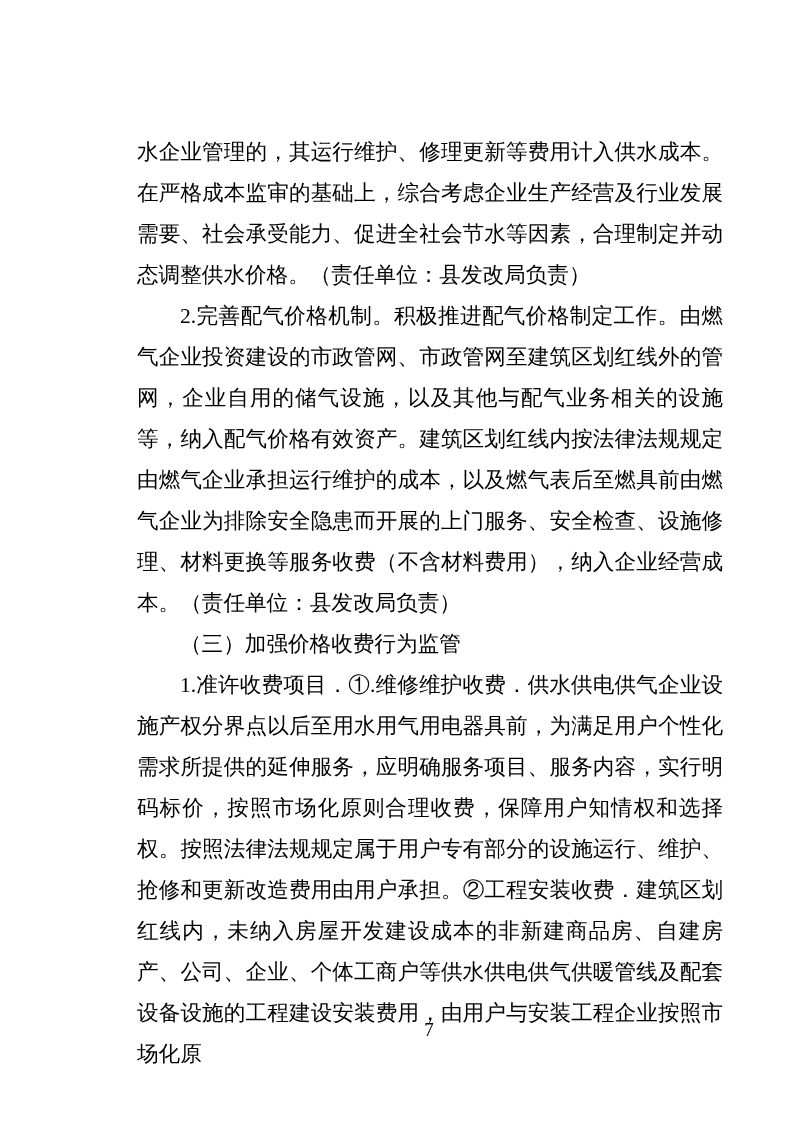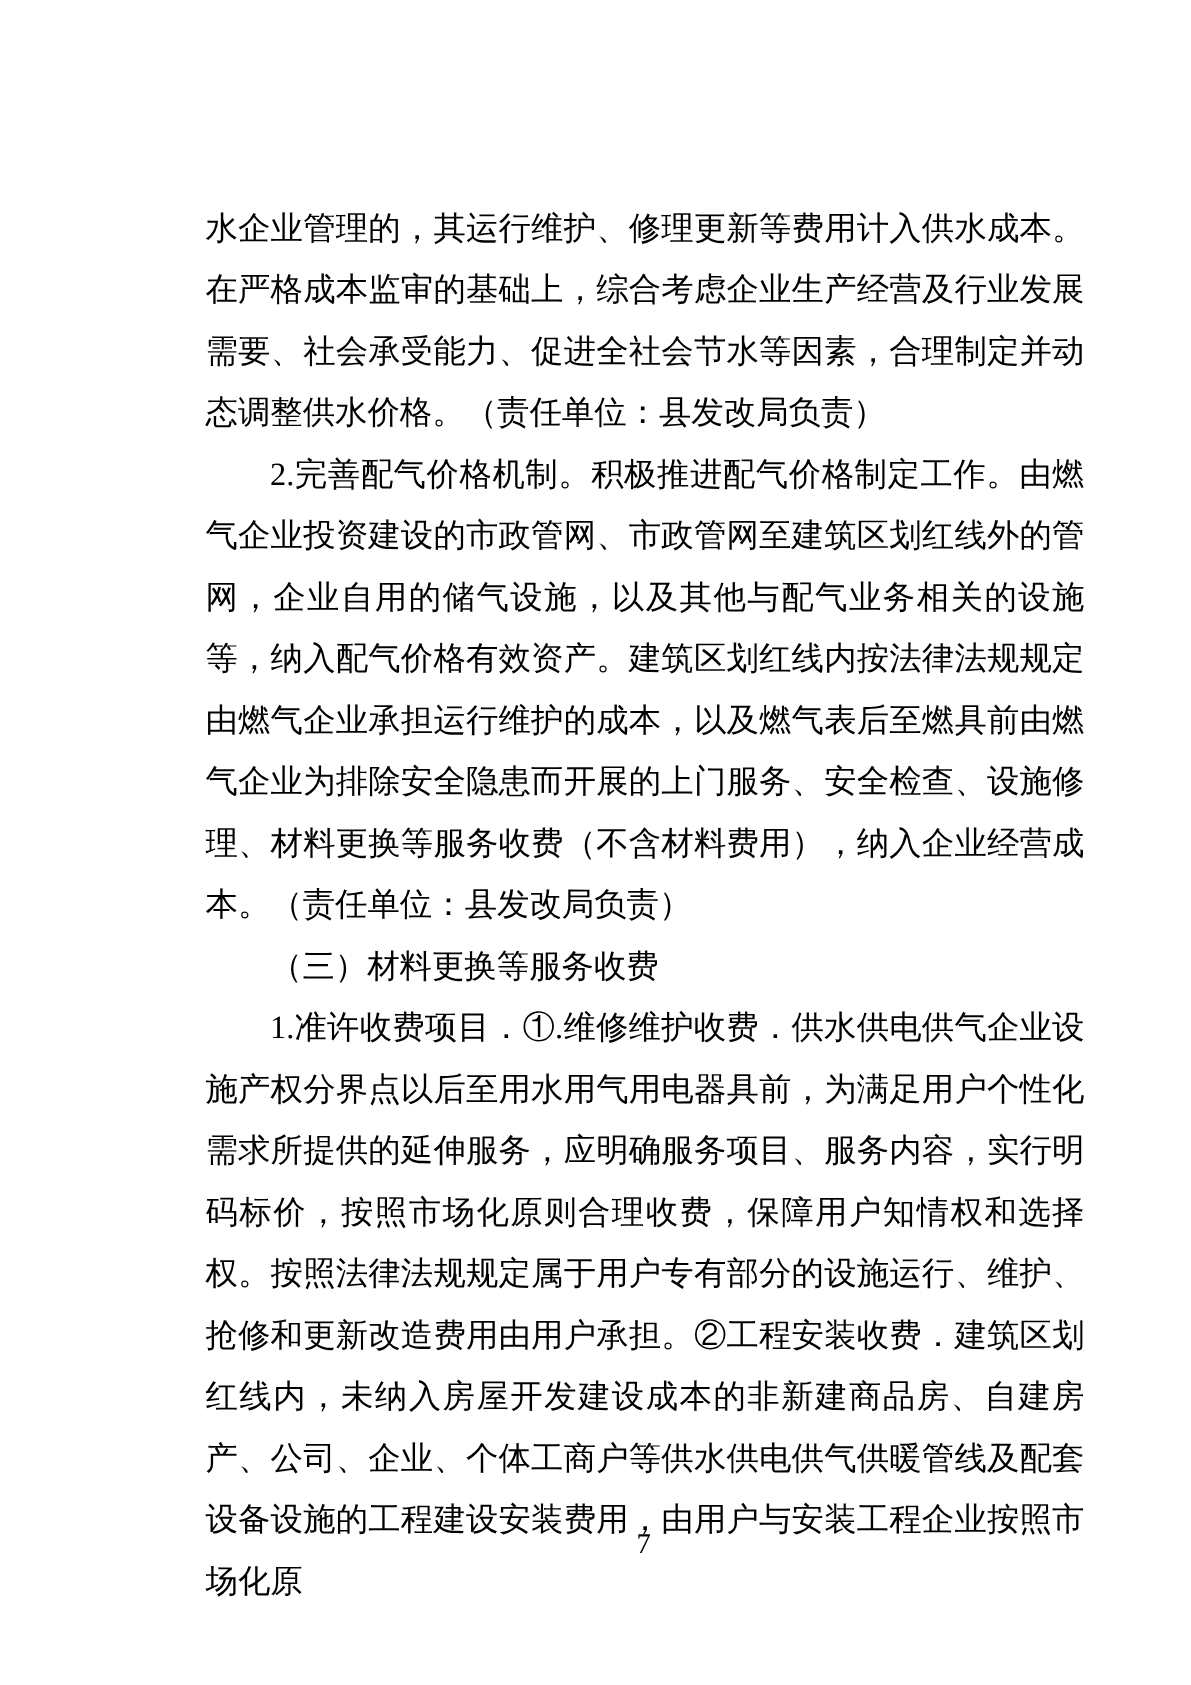--- a/index.html
+++ b/index.html
@@ -49,17 +49,17 @@
   }
 </style>
 </head>
 <body>
 
 <div class="page">
   <div class="content">
 
   <p class="doc-par"><span class="run-regular">水企业管理的，其运行维护、修理更新等费用计入供水成本。在严格成本监审的基础上，综合考虑企业生产经营及行业发展需要、社会承受能力、促进全社会节水等因素，合理制定并动态调整供水价格。（责任单位：县发改局负责）</span></p>
       <p class="doc-par indent"><span class="run-bold">2.完善配气价格机制</span><span class="run-regular">。积极推进配气价格制定工作。由燃气企业投资建设的市政管网、市政管网至建筑区划红线外的管网，企业自用的储气设施，以及其他与配气业务相关的设施等，纳入配气价格有效资产。建筑区划红线内按法律法规规定由燃气企业承担运行维护的成本，以及燃气表后至燃具前由燃气企业为排除安全隐患而开展的上门服务、安全检查、设施修理、材料更换等服务收费（不含材料费用），纳入企业经营成本。（责任单位：县发改局负责）</span></p>
-      <p class="doc-par indent"><span class="run-bold">（三）材料更换等服务收费</span></p>
+      <p class="doc-par indent"><span class="run-bold">（三）加强价格收费行为监管</span></p>
       <p class="doc-par indent"><span class="run-bold">1.准许收费项目．①.维修维护收费．</span><span class="run-regular">供水供电供气企业设施产权分界点以后至用水用气用电器具前，为满足用户个性化需求所提供的延伸服务，应明确服务项目、服务内容，实行明码标价，按照市场化原则合理收费，保障用户知情权和选择权。按照法律法规规定属于用户专有部分的设施运行、维护、抢修和更新改造费用由用户承担。</span><span class="run-bold">②工程安装收费．</span><span class="run-regular">建筑区划红线内，未纳入房屋开发建设成本的非新建商品房、自建房产、公司、企业、个体工商户等供水供电供气供暖管线及配套设备设施的工程建设安装费用，由用户与安装工程企业按照市场化原</span></p>
     </div>
   <div class="page-number">7</div>
 </div>
 
 </body></html>

